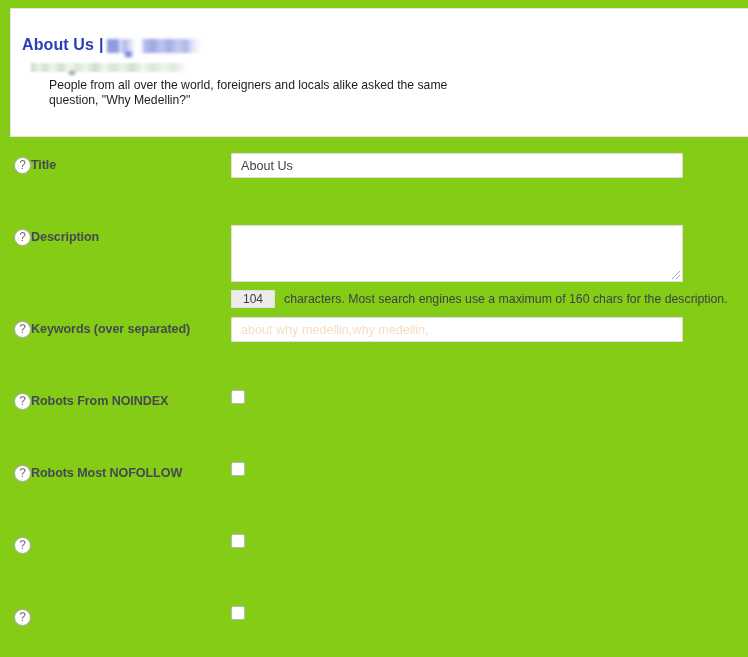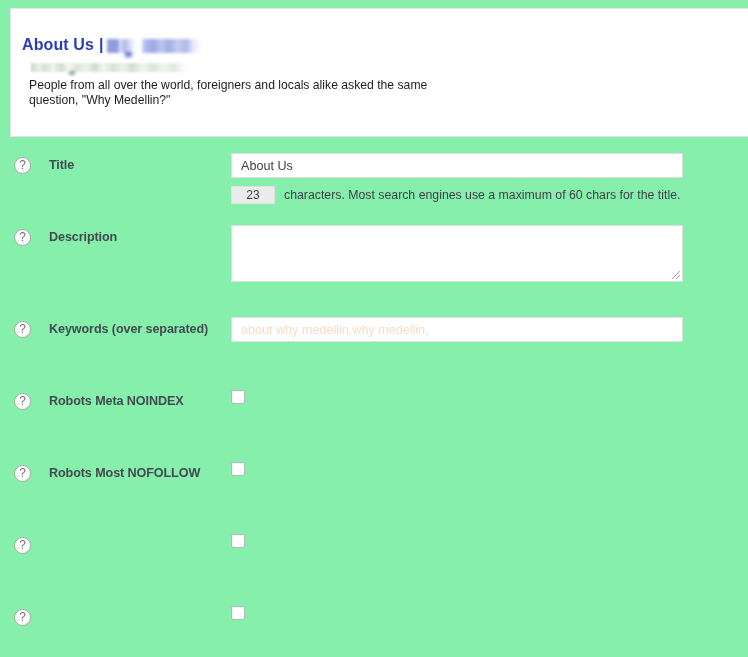--- a/index.html
+++ b/index.html
@@ -13,21 +13,21 @@
     font-family: "Liberation Sans", sans-serif;
     font-size: 13px;
     color: #32373c;
     overflow: hidden;
   }
 
   .page {
     position: relative;
     width: 748px;
     height: 657px;
-    background: #86efac;
+    background: #84cc16;
   }
 
   
   .preview-panel {
     position: absolute;
     left: 10px;
     top: 8px;
     width: 738px;
     height: 129px;
     background: #ffffff;
@@ -132,21 +132,21 @@
     left: 38px;
     bottom: -3px;
     width: 6px;
     height: 4px;
     background: rgba(120,160,118,0.85);
     filter: blur(1px);
   }
 
   .serp-desc {
     margin-top: 6px;
-    margin-left: 7px;
+    margin-left: 27px;
     width: 424px;
     font-family: "Liberation Sans", sans-serif;
     font-size: 12.2px;
     line-height: 15px;
     color: #1d1d1f;
   }
 
   
   .form {
     position: absolute;
@@ -188,21 +188,21 @@
     background: #ffffff;
     position: relative;
     top: 1px;
   }
 
   .field-label {
     font-family: "Liberation Sans", sans-serif;
     font-size: 12.6px;
     font-weight: bold;
     color: #444a50;
-    margin-left: 18px;
+    margin-left: 0;
     line-height: 19px;
     letter-spacing: -0.1px;
   }
 
   .control-cell {
     position: absolute;
     left: 231px;
     top: 8px;
   }
 
@@ -309,57 +309,57 @@
 
   <div class="form">
 
     <div class="row r-title">
       <div class="label-cell">
         <span class="help-icon">?</span>
         <span class="field-label">Title</span>
       </div>
       <div class="control-cell">
         <input class="text-input" type="text" value="About Us" style="">
-        <div class="counter-line">
-          <div class="counter-box">23</div>
-          <div class="counter-text">characters. Most search engines use a maximum of 60 chars for the title.</div>
-        </div>
       </div>
     </div>
 
     <div class="row r-desc">
       <div class="label-cell">
         <span class="help-icon">?</span>
         <span class="field-label">Description</span>
       </div>
       <div class="control-cell">
         <div class="ta-wrap">
           <textarea class="textarea" style=""></textarea>
           <svg class="resize-grip" viewBox="0 0 10 10">
             <line x1="9" y1="1" x2="1" y2="9" stroke="#9a9a9a" stroke-width="0.9"></line>
             <line x1="9" y1="5" x2="5" y2="9" stroke="#9a9a9a" stroke-width="0.9"></line>
           </svg>
         </div>
+        <div class="counter-line">
+          <div class="counter-box">104</div>
+          <div class="counter-text">characters. Most search engines use a maximum of 160 chars for the description.</div>
+        </div>
       </div>
     </div>
 
     <div class="row r-keywords">
       <div class="label-cell">
         <span class="help-icon">?</span>
         <span class="field-label">Keywords (over separated)</span>
       </div>
       <div class="control-cell">
         <input class="text-input keywords-input" type="text" placeholder="about why medellin,why medellin," style="">
       </div>
     </div>
 
     <div class="row r-check">
       <div class="label-cell">
         <span class="help-icon">?</span>
-        <span class="field-label">Robots Meta NOINDEX</span>
+        <span class="field-label">Robots From NOINDEX</span>
       </div>
       <div class="control-cell">
         <span class="checkbox"></span>
       </div>
     </div>
 
     <div class="row r-check">
       <div class="label-cell">
         <span class="help-icon">?</span>
         <span class="field-label">Robots Most NOFOLLOW</span>

